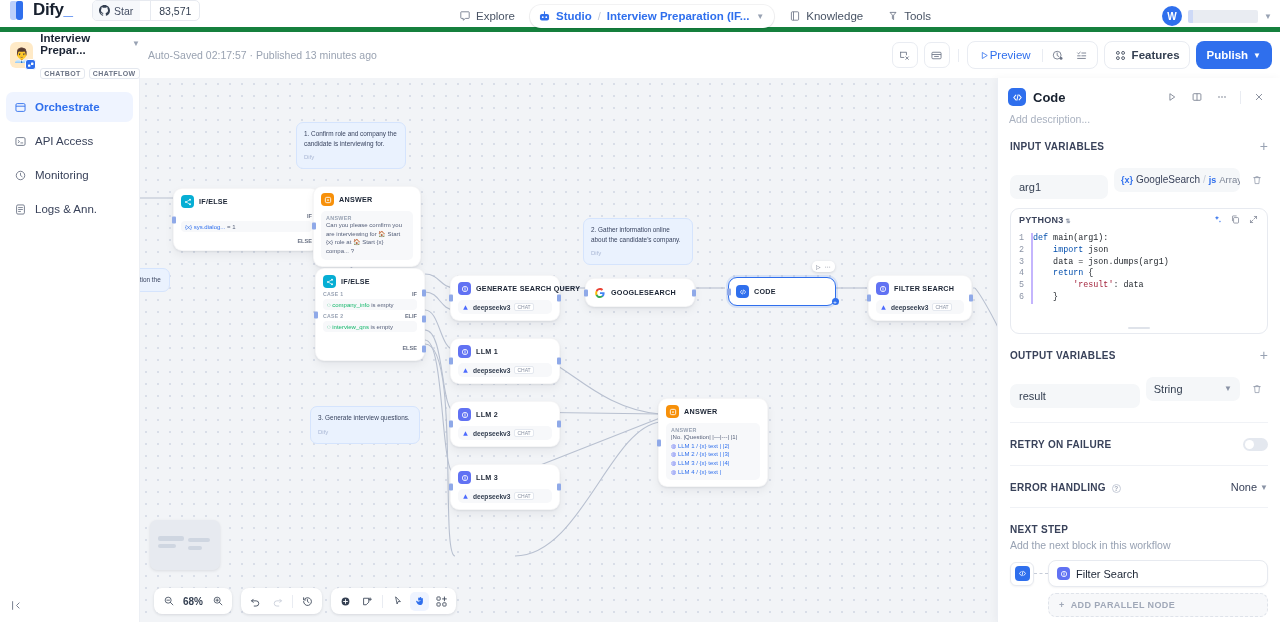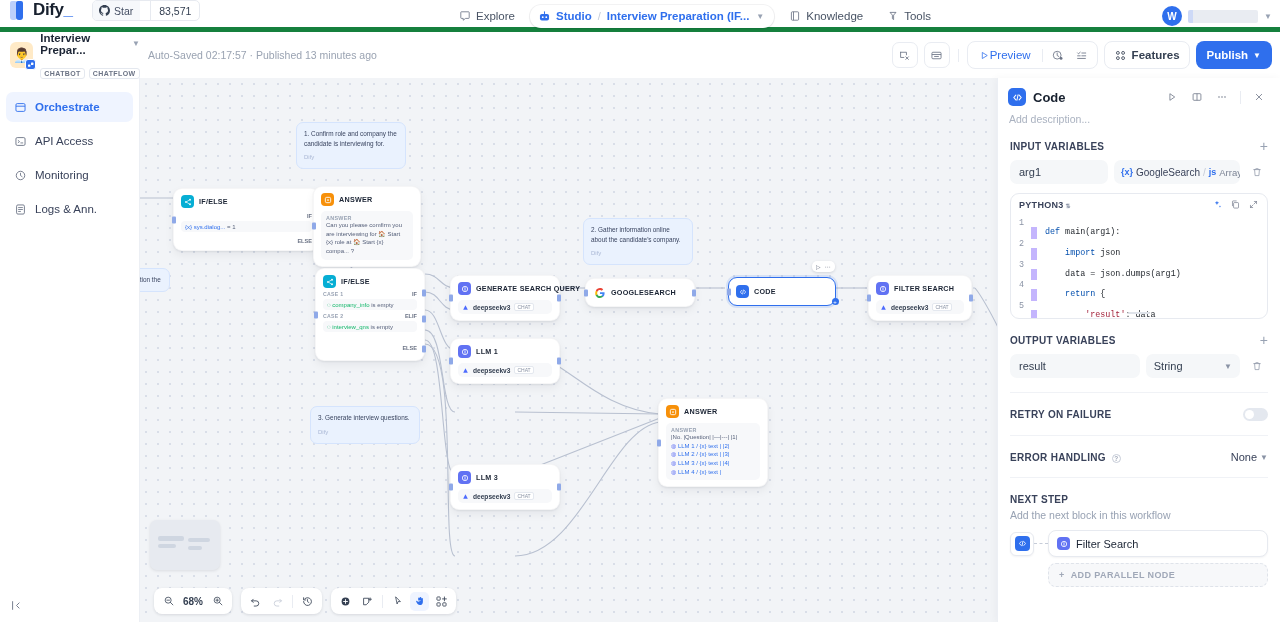--- a/index.html
+++ b/index.html
@@ -193,21 +193,21 @@
   .p-title { font-size: 13px; font-weight: 700; color: #17202e; flex: 1; }
   .p-act { width: 18px; height: 18px; display: flex; align-items: center; justify-content: center; cursor: pointer; }
   .p-desc { font-size: 10.5px; color: #aab2c0; margin: 7px 0 0 1px; }
   .p-body { flex: 1; overflow: hidden; padding: 0 12px; }
   .sect-head { display: flex; align-items: center; justify-content: space-between; margin-top: 14px; }
   .sect-title { font-size: 10px; font-weight: 700; color: #39425a; letter-spacing: .3px; }
   .plus { font-size: 14px; color: #98a2b3; cursor: pointer; line-height: 1; }
   .var-row { display: flex; align-items: center; gap: 6px; margin-top: 7px; }
   .var-name {
     flex: 1; height: 24px; background: #f5f7f9; border-radius: 7px; display: flex; align-items: center;
-    padding: 0 9px; font-size: 11px; color: #354052;
+    padding: 0 9px; font-size: 11px; color: #354052; margin-top: 15px;
   }
   .var-val {
     flex: 1.4; height: 24px; background: #f5f7f9; border-radius: 7px; display: flex; align-items: center;
     gap: 3px; padding: 0 7px; font-size: 10px; overflow: hidden; white-space: nowrap;
   }
   .xmark { color: #2f6fed; font-size: 9px; font-weight: 600; }
   .vsrc { color: #39425a; font-weight: 500; }
   .vslash { color: #c6ccd8; }
   .vjs { color: #2f6fed; font-weight: 700; font-size: 9px; }
   .vtype { color: #7b8394; font-size: 9.5px; }
@@ -220,21 +220,21 @@
   .editor { margin-top: 9px; border: 1px solid #e7eaf0; border-radius: 9px; background: #fff; overflow: hidden; }
   .ed-head { display: flex; align-items: center; justify-content: flex-end; gap: 7px; height: 22px; padding: 0 8px; position: relative; }
   .ed-lang { position: absolute; left: 8px; font-size: 9px; font-weight: 700; color: #39425a; letter-spacing: .3px;
      display: flex; align-items: center; gap: 2px; }
   .code {
     font-family: "Liberation Mono", "DejaVu Sans Mono", monospace; font-size: 8.4px; line-height: 11.8px;
     padding: 2px 0 6px 0; height: 92px;
   }
   .cline { display: flex; }
   .lno { width: 20px; text-align: right; padding-right: 7px; color: #8a93a5; flex: none; }
-  .ctxt { white-space: pre; color: #24292f; border-left: 6px solid #c4b5fd; padding-left: 8px; flex: 1; margin-top: 9px; }
+  .ctxt { white-space: pre; color: #24292f; border-left: 2px solid #c4b5fd; flex: 1; }
   .kw { color: #0550ae; } .str { color: #a4243d; } .kw2 { color: #0550ae; }
   .ed-foot { height: 10px; display: flex; align-items: center; justify-content: center; }
   .grip { width: 22px; height: 2px; background: #dfe3ea; border-radius: 2px; }
 
   .row-between { display: flex; align-items: center; justify-content: space-between; margin-top: 15px; }
   .divider { height: 1px; background: #f0f2f6; margin-top: 14px; }
   .toggle { width: 25px; height: 13px; border-radius: 7px; background: #e4e8ef; position: relative; cursor: pointer; }
   .toggle i { position: absolute; left: 2px; top: 2px; width: 9px; height: 9px; border-radius: 50%; background: #fff; }
   .none-sel { display: flex; align-items: center; gap: 3px; font-size: 11px; color: #39425a; cursor: pointer; }
   .info-i { display:inline-flex; align-items:center; justify-content:center; width:9px;height:9px;
@@ -643,20 +643,40 @@
     <div class="node" style="left:310px; top:260px; width:110px;">
       <span class="port l"></span>
       <div class="nhead">
         <span class="nico" style="background:#6172f3">
             <svg width="8" height="8" viewBox="0 0 12 12">
               <circle cx="6" cy="6" r="4" fill="none" stroke="#fff" stroke-width="1.2"></circle>
               <path d="M6 3.3v5.4" stroke="#fff" stroke-width="1.2"></path>
             </svg>
           </span>
         <span class="ntitle">LLM 1</span>
+      </div>
+      <div class="nmodel">
+        <svg width="7" height="7" viewBox="0 0 12 12">
+            <path d="M6 2l4 8H2l4-8Z" fill="#4d6bfe"></path>
+          </svg>
+        <span class="mname">deepseekv3</span>
+        <span class="chatpill">CHAT</span>
+      </div>
+      <span class="port r"></span>
+    </div>
+    <div class="node" style="left:310px; top:323px; width:110px;">
+      <span class="port l"></span>
+      <div class="nhead">
+        <span class="nico" style="background:#6172f3">
+            <svg width="8" height="8" viewBox="0 0 12 12">
+              <circle cx="6" cy="6" r="4" fill="none" stroke="#fff" stroke-width="1.2"></circle>
+              <path d="M6 3.3v5.4" stroke="#fff" stroke-width="1.2"></path>
+            </svg>
+          </span>
+        <span class="ntitle">LLM 2</span>
       </div>
       <div class="nmodel">
         <svg width="7" height="7" viewBox="0 0 12 12">
             <path d="M6 2l4 8H2l4-8Z" fill="#4d6bfe"></path>
           </svg>
         <span class="mname">deepseekv3</span>
         <span class="chatpill">CHAT</span>
       </div>
       <span class="port r"></span>
     </div>

